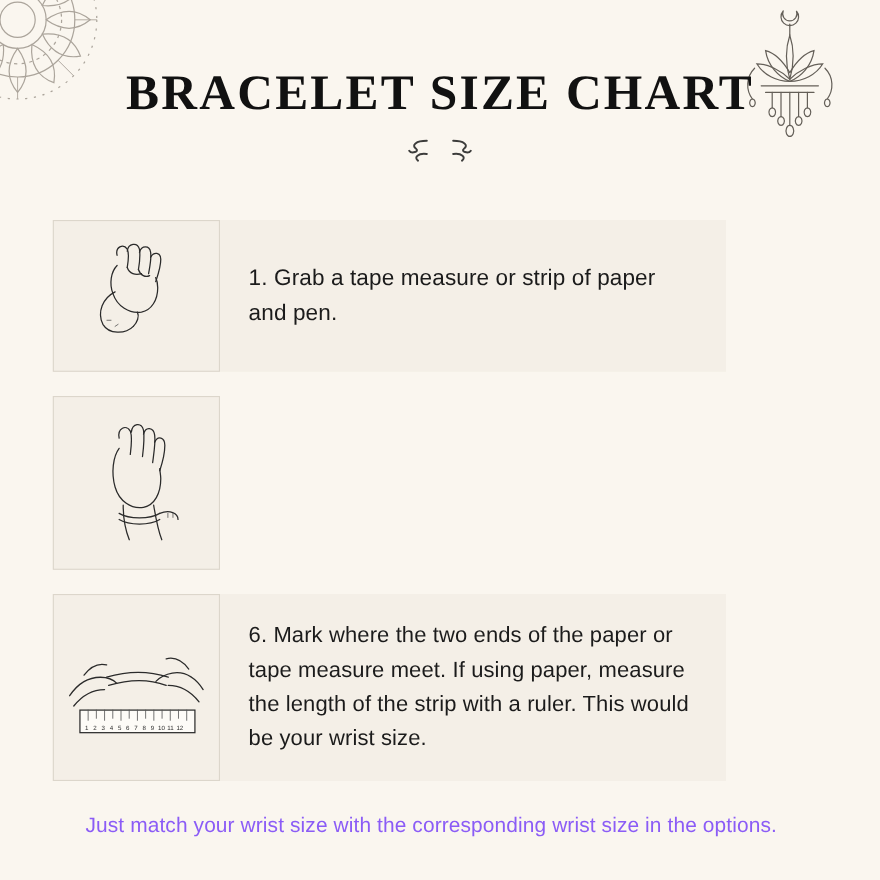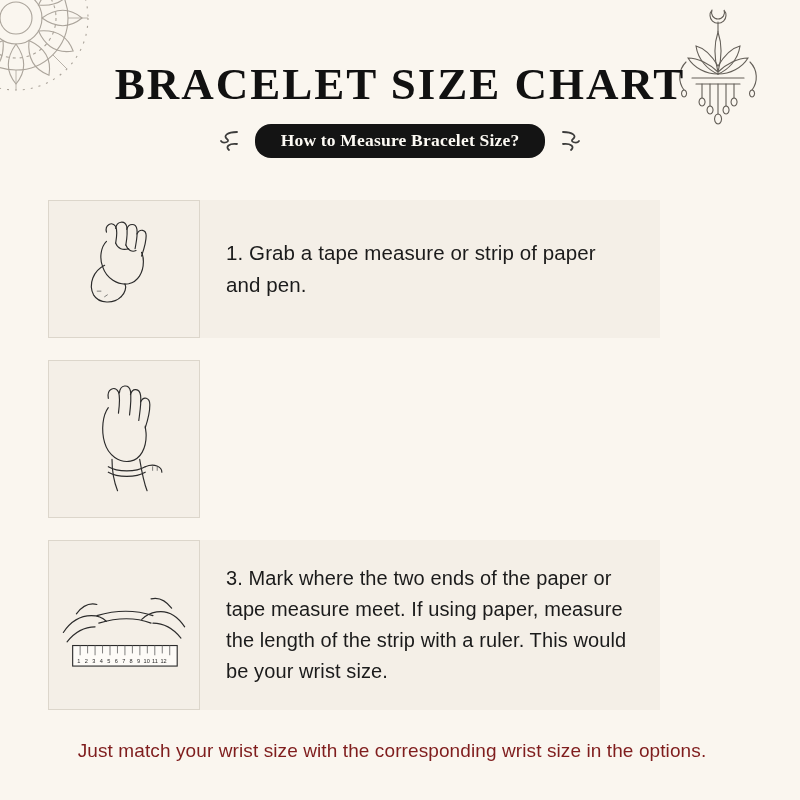--- a/index.html
+++ b/index.html
@@ -130,21 +130,21 @@
   #step-3 .step-text { font-size: 20px; }
 
   
   .footer {
     position: absolute;
     bottom: 38px;
     left: 0;
     width: 784px;
     text-align: center;
     font-size: 19px;
-    color: #7f1d1d;
+    color: #8b5cf6;
     letter-spacing: 0.1px;
   }
 
   svg { display: block; }
   .ln { fill: none; stroke: #2b2b2b; stroke-width: 1.25; stroke-linecap: round; stroke-linejoin: round; }
   .ln-thin { fill: none; stroke: #555; stroke-width: 0.8; stroke-linecap: round; }
 </style>
 </head>
 <body>
 
@@ -223,21 +223,20 @@
 
 <div class="subtitle-row">
   <span class="flourish">
     <svg viewBox="0 0 26 26" width="26" height="26" aria-hidden="true">
       <g stroke="#1c1c1c" fill="none" stroke-width="1.8" stroke-linecap="round">
         <path d="M20,4 C10,4 6,8 10,11 C14,14 6,16 4,13"></path>
         <path d="M20,16 C12,15 8,19 12,22"></path>
       </g>
     </svg>
   </span>
-  <span class="pill">How to Measure Bracelet Size?</span>
   <span class="flourish">
     <svg viewBox="0 0 26 26" width="26" height="26" aria-hidden="true">
       <g stroke="#1c1c1c" fill="none" stroke-width="1.8" stroke-linecap="round">
         <path d="M6,4 C16,4 20,8 16,11 C12,14 20,16 22,13"></path>
         <path d="M6,16 C14,15 18,19 14,22"></path>
       </g>
     </svg>
   </span>
 </div>
 
@@ -342,19 +341,19 @@
               <text x="81" y="111">8</text>
             <text x="89" y="111">9</text>
               <text x="96" y="111">10</text>
             <text x="105" y="111">11</text>
               <text x="114" y="111">12</text>
           </g>
         </g>
       </svg>
     </div>
     <div class="band">
-      <div class="step-text">3. Mark where the two ends of the paper or tape measure meet. If using paper, measure the length of the strip with a ruler. This would be your wrist size.</div>
+      <div class="step-text">6. Mark where the two ends of the paper or tape measure meet. If using paper, measure the length of the strip with a ruler. This would be your wrist size.</div>
     </div>
   </div>
 
 </div>
 
 <div class="footer">Just match your wrist size with the corresponding wrist size in the options.</div>
 
 </body></html>

